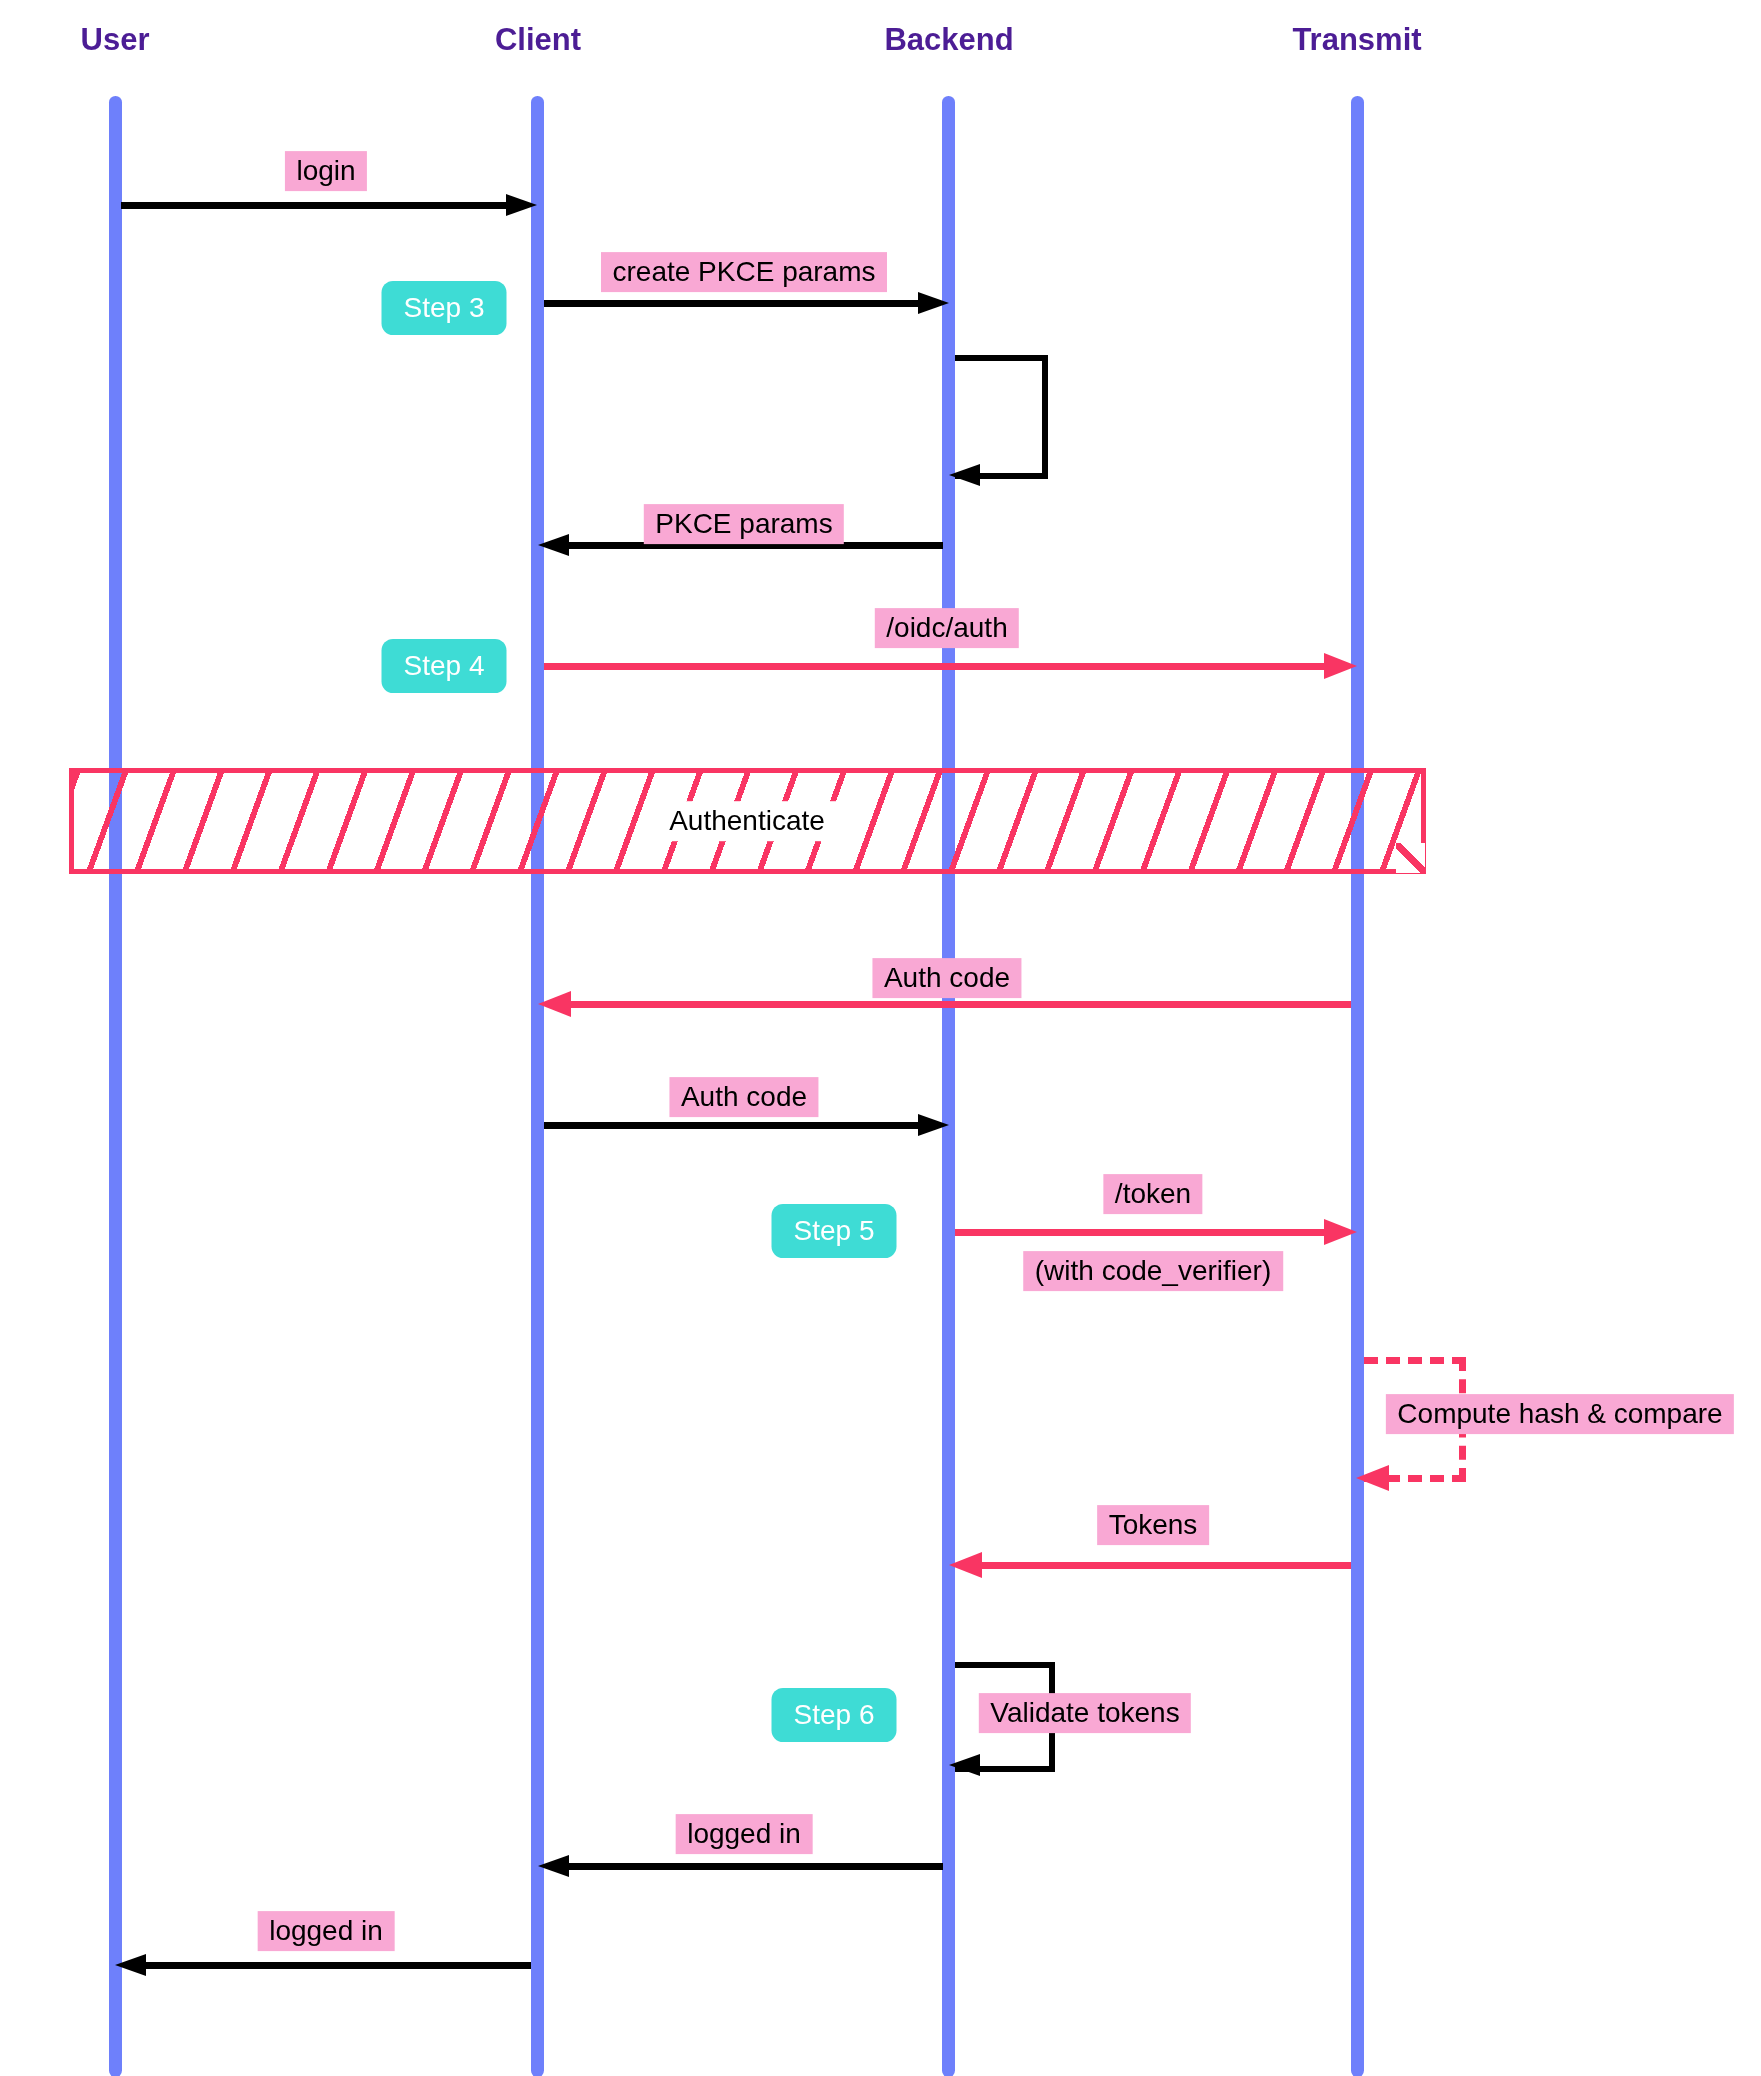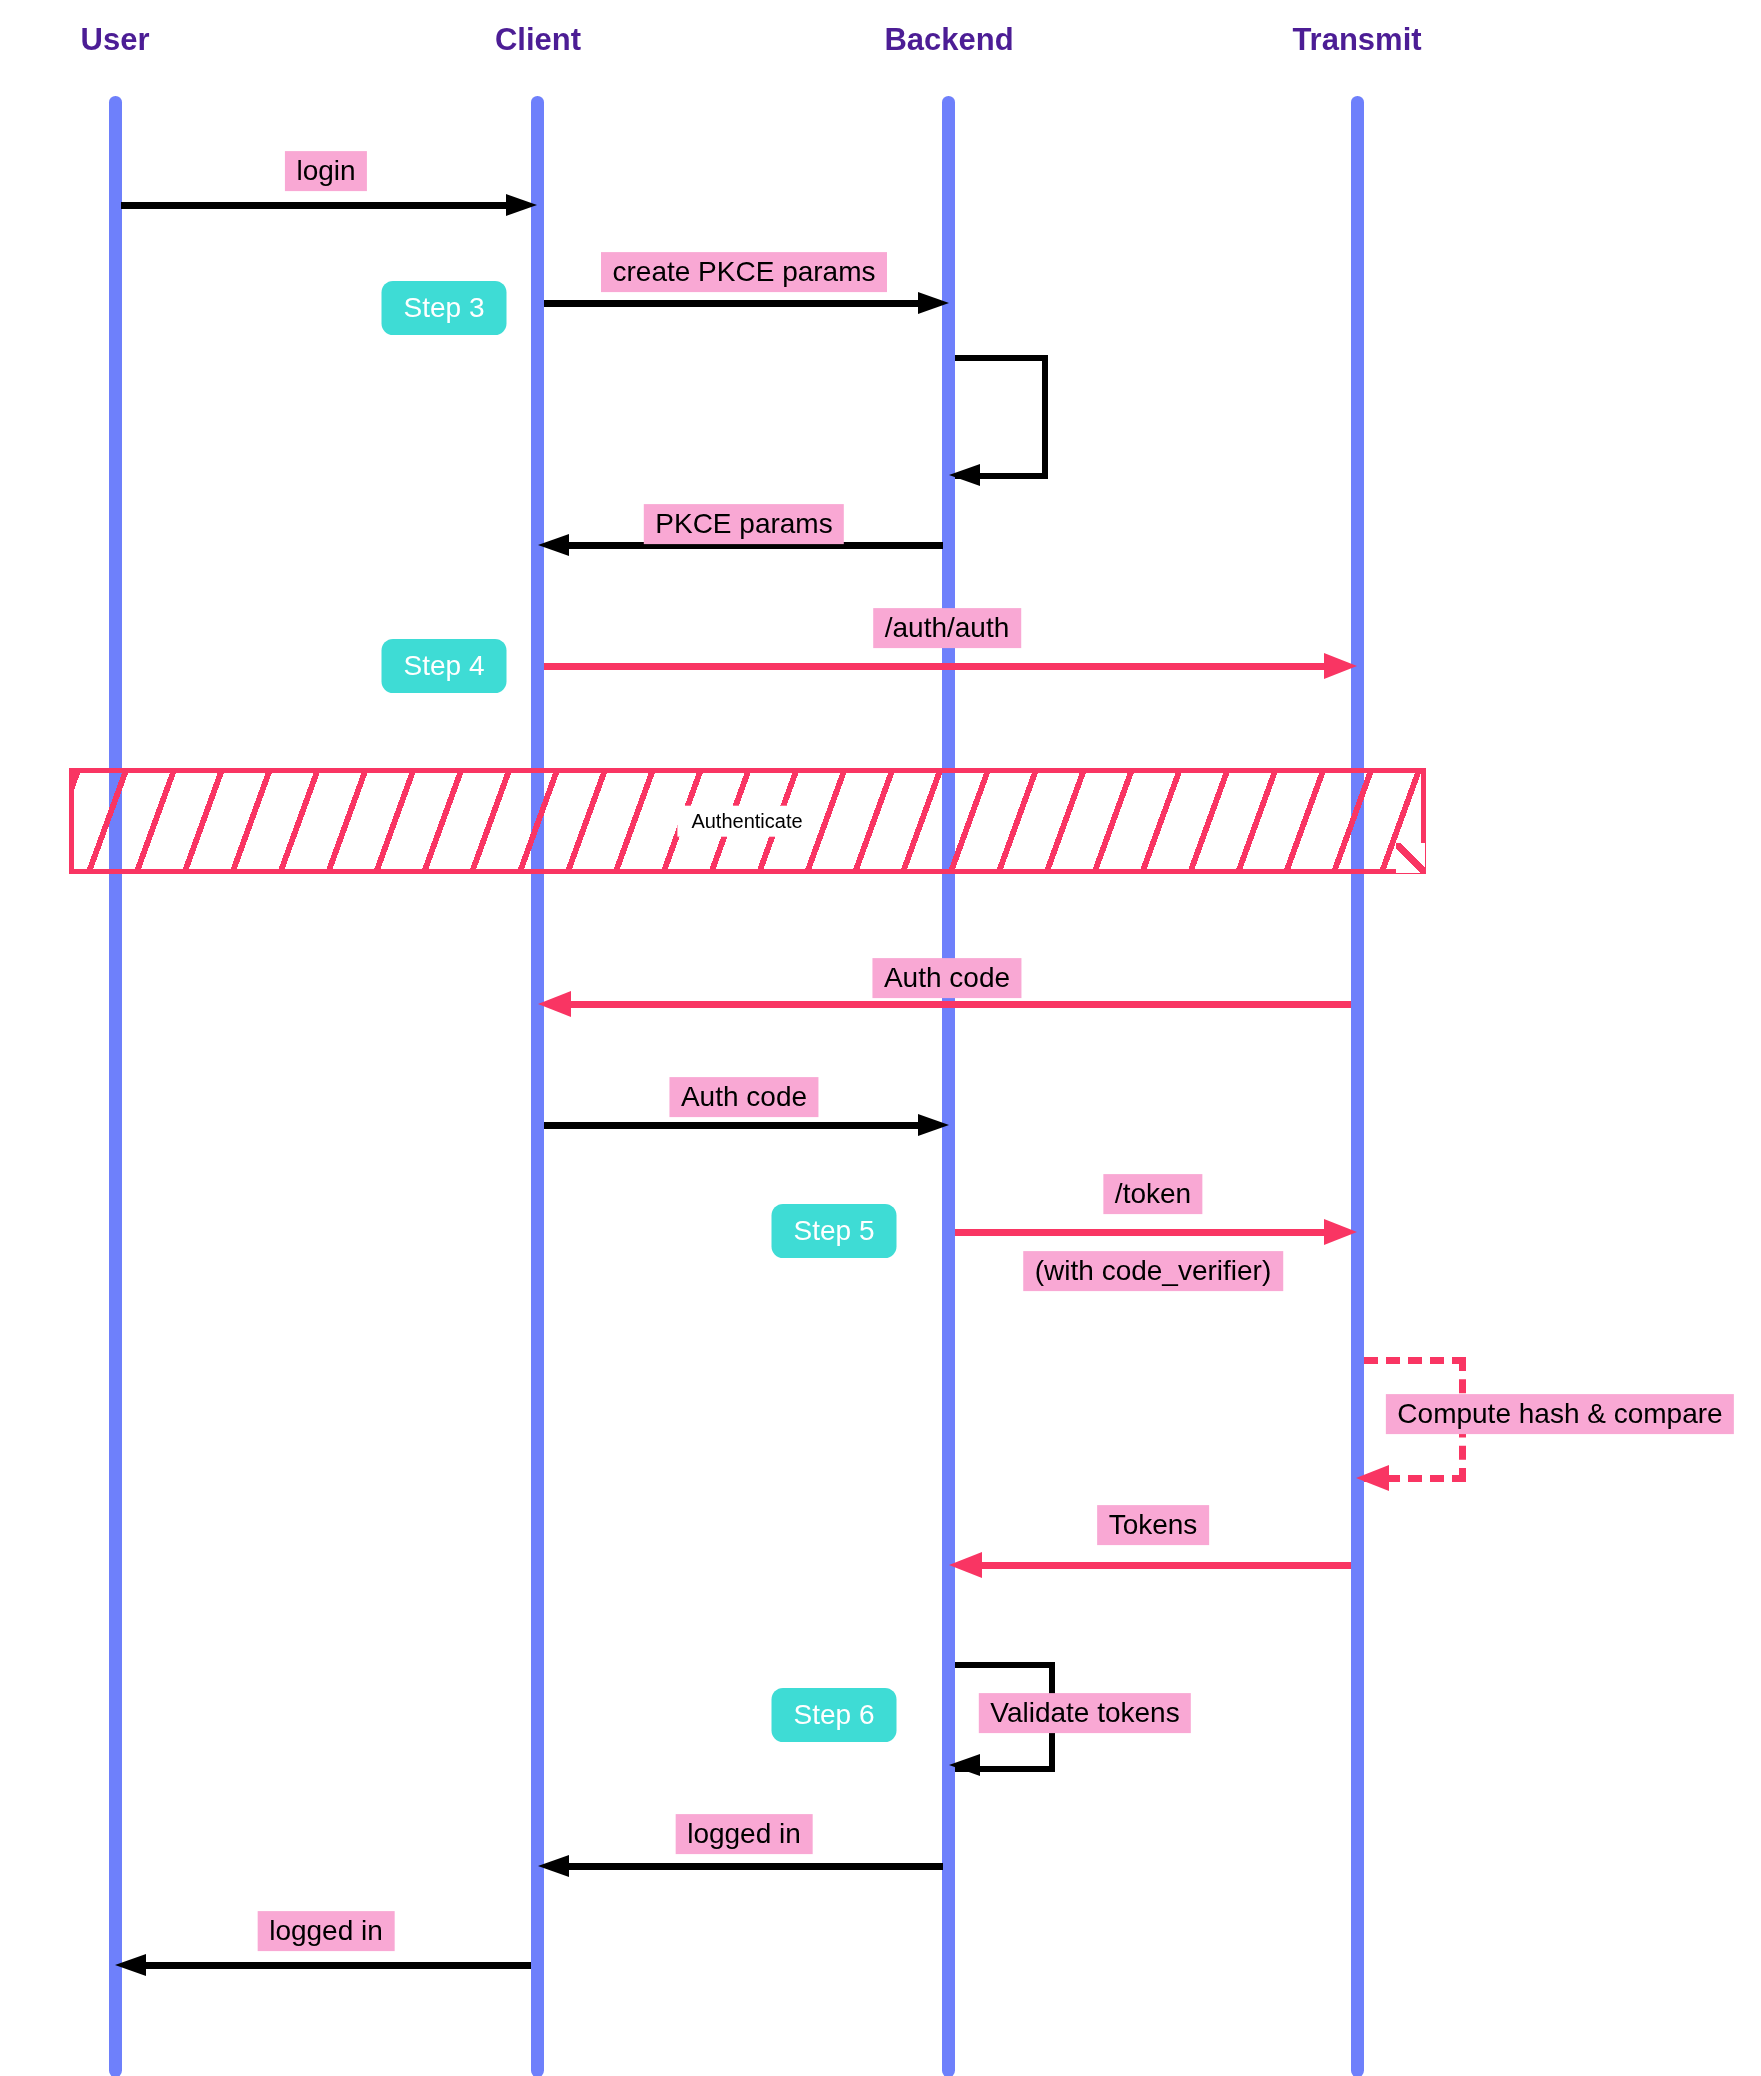--- a/index.html
+++ b/index.html
@@ -71,21 +71,21 @@
     position:absolute; left:69px; top:768px; width:1357px; height:106px;
     box-sizing:border-box; border:5.8px solid #F93563; z-index:3;
     background:repeating-linear-gradient(110deg, #F93563 0 5.8px, transparent 5.8px 45px);
   }
   .region-fold {
     position:absolute; left:1396px; top:843px; width:29px; height:30px; z-index:4;
     background:linear-gradient(45deg, #ffffff calc(50% - 3.2px), #F93563 calc(50% - 3.2px) calc(50% + 3.2px), #ffffff calc(50% + 3.2px));
   }
   .region-label {
     position:absolute; left:747px; top:821px; transform:translate(-50%,-50%);
-    font-size:20px; color:#000000; background:#ffffff; padding:3.8px 14px;
+    font-size:28px; color:#000000; background:#ffffff; padding:3.8px 14px;
     white-space:nowrap; z-index:6;text-align:center;
   }
 </style>
 </head>
 <body>
 
 <div class="canvas">
 
   <div class="actor" style="left:115px">User</div>
   <div class="actor" style="left:538px">Client</div>
@@ -117,21 +117,21 @@
   <div class="loop" style="left:955px; top:355px; width:93px; height:124px"></div>
   <div class="loophead blackhead" style="left:949px; top:464px"></div>
 
   <div class="mlabel" style="left:744px; top:524px">PKCE params</div>
   <div class="arrow black left" style="left:538px; top:534px; width:405px">
     <div class="shaft"></div>
     <div class="head"></div>
   </div>
 
   <div class="badge" style="left:444px; top:666px">Step 4</div>
-  <div class="mlabel" style="left:947px; top:628px">/auth/auth</div>
+  <div class="mlabel" style="left:947px; top:628px">/oidc/auth</div>
   <div class="arrow pink right" style="left:544px; top:653px; width:813px">
     <div class="shaft"></div>
     <div class="head"></div>
   </div>
 
   <div class="mlabel" style="left:947px; top:978px">Auth code</div>
   <div class="arrow pink left" style="left:538px; top:991px; width:813px">
     <div class="shaft"></div>
     <div class="head"></div>
   </div>

